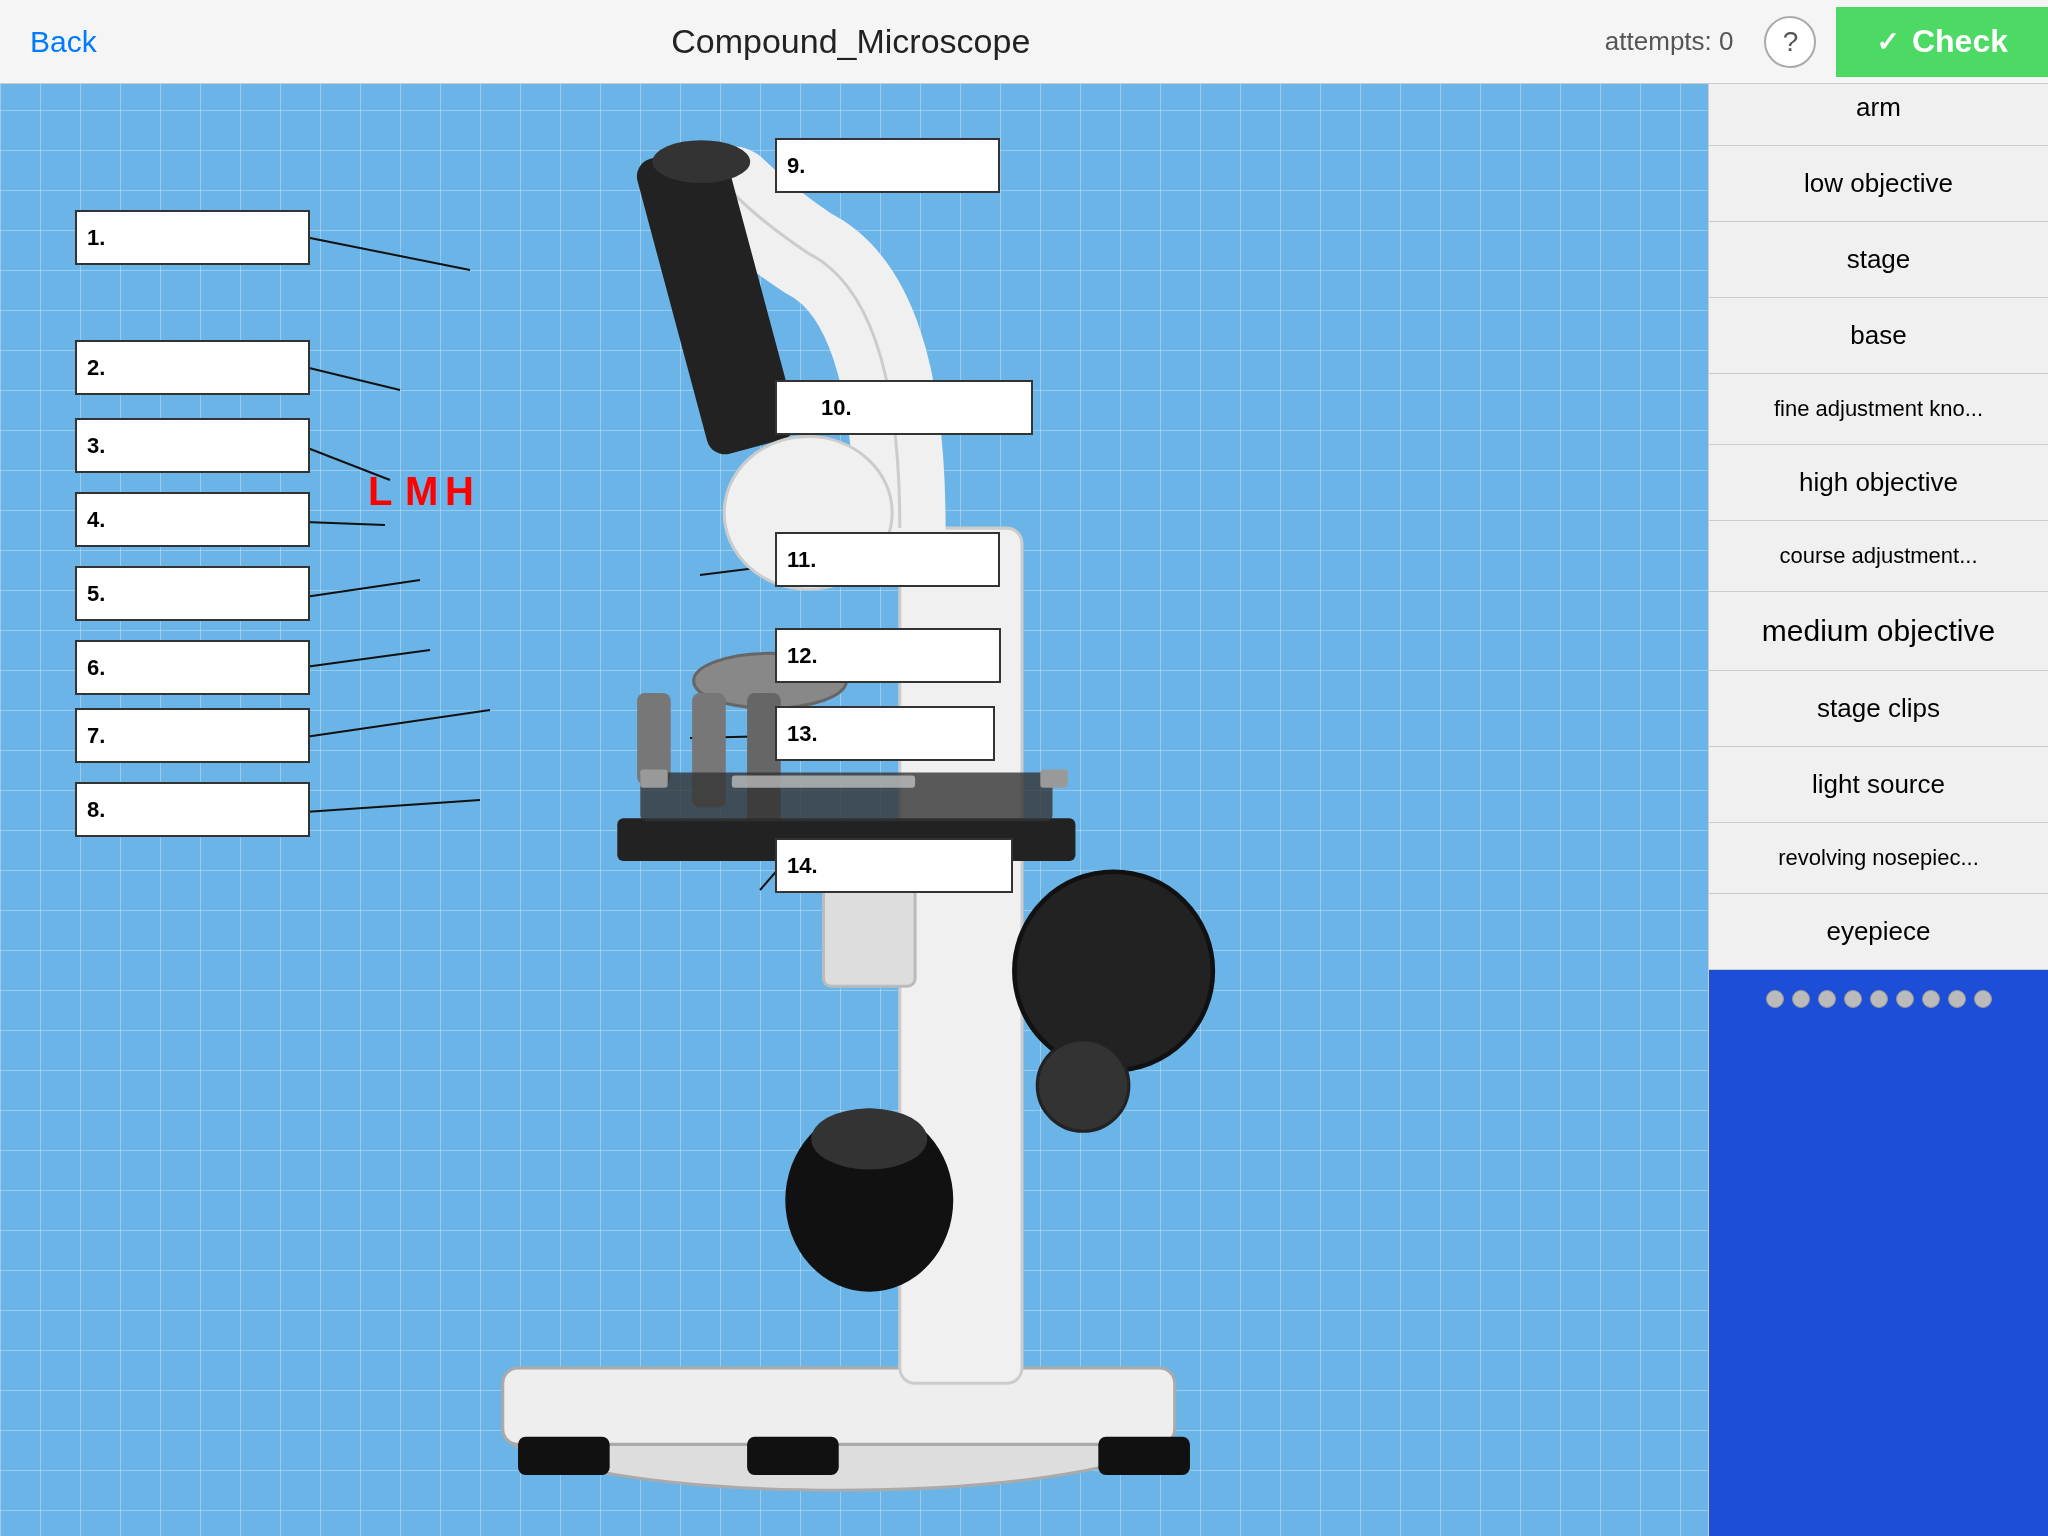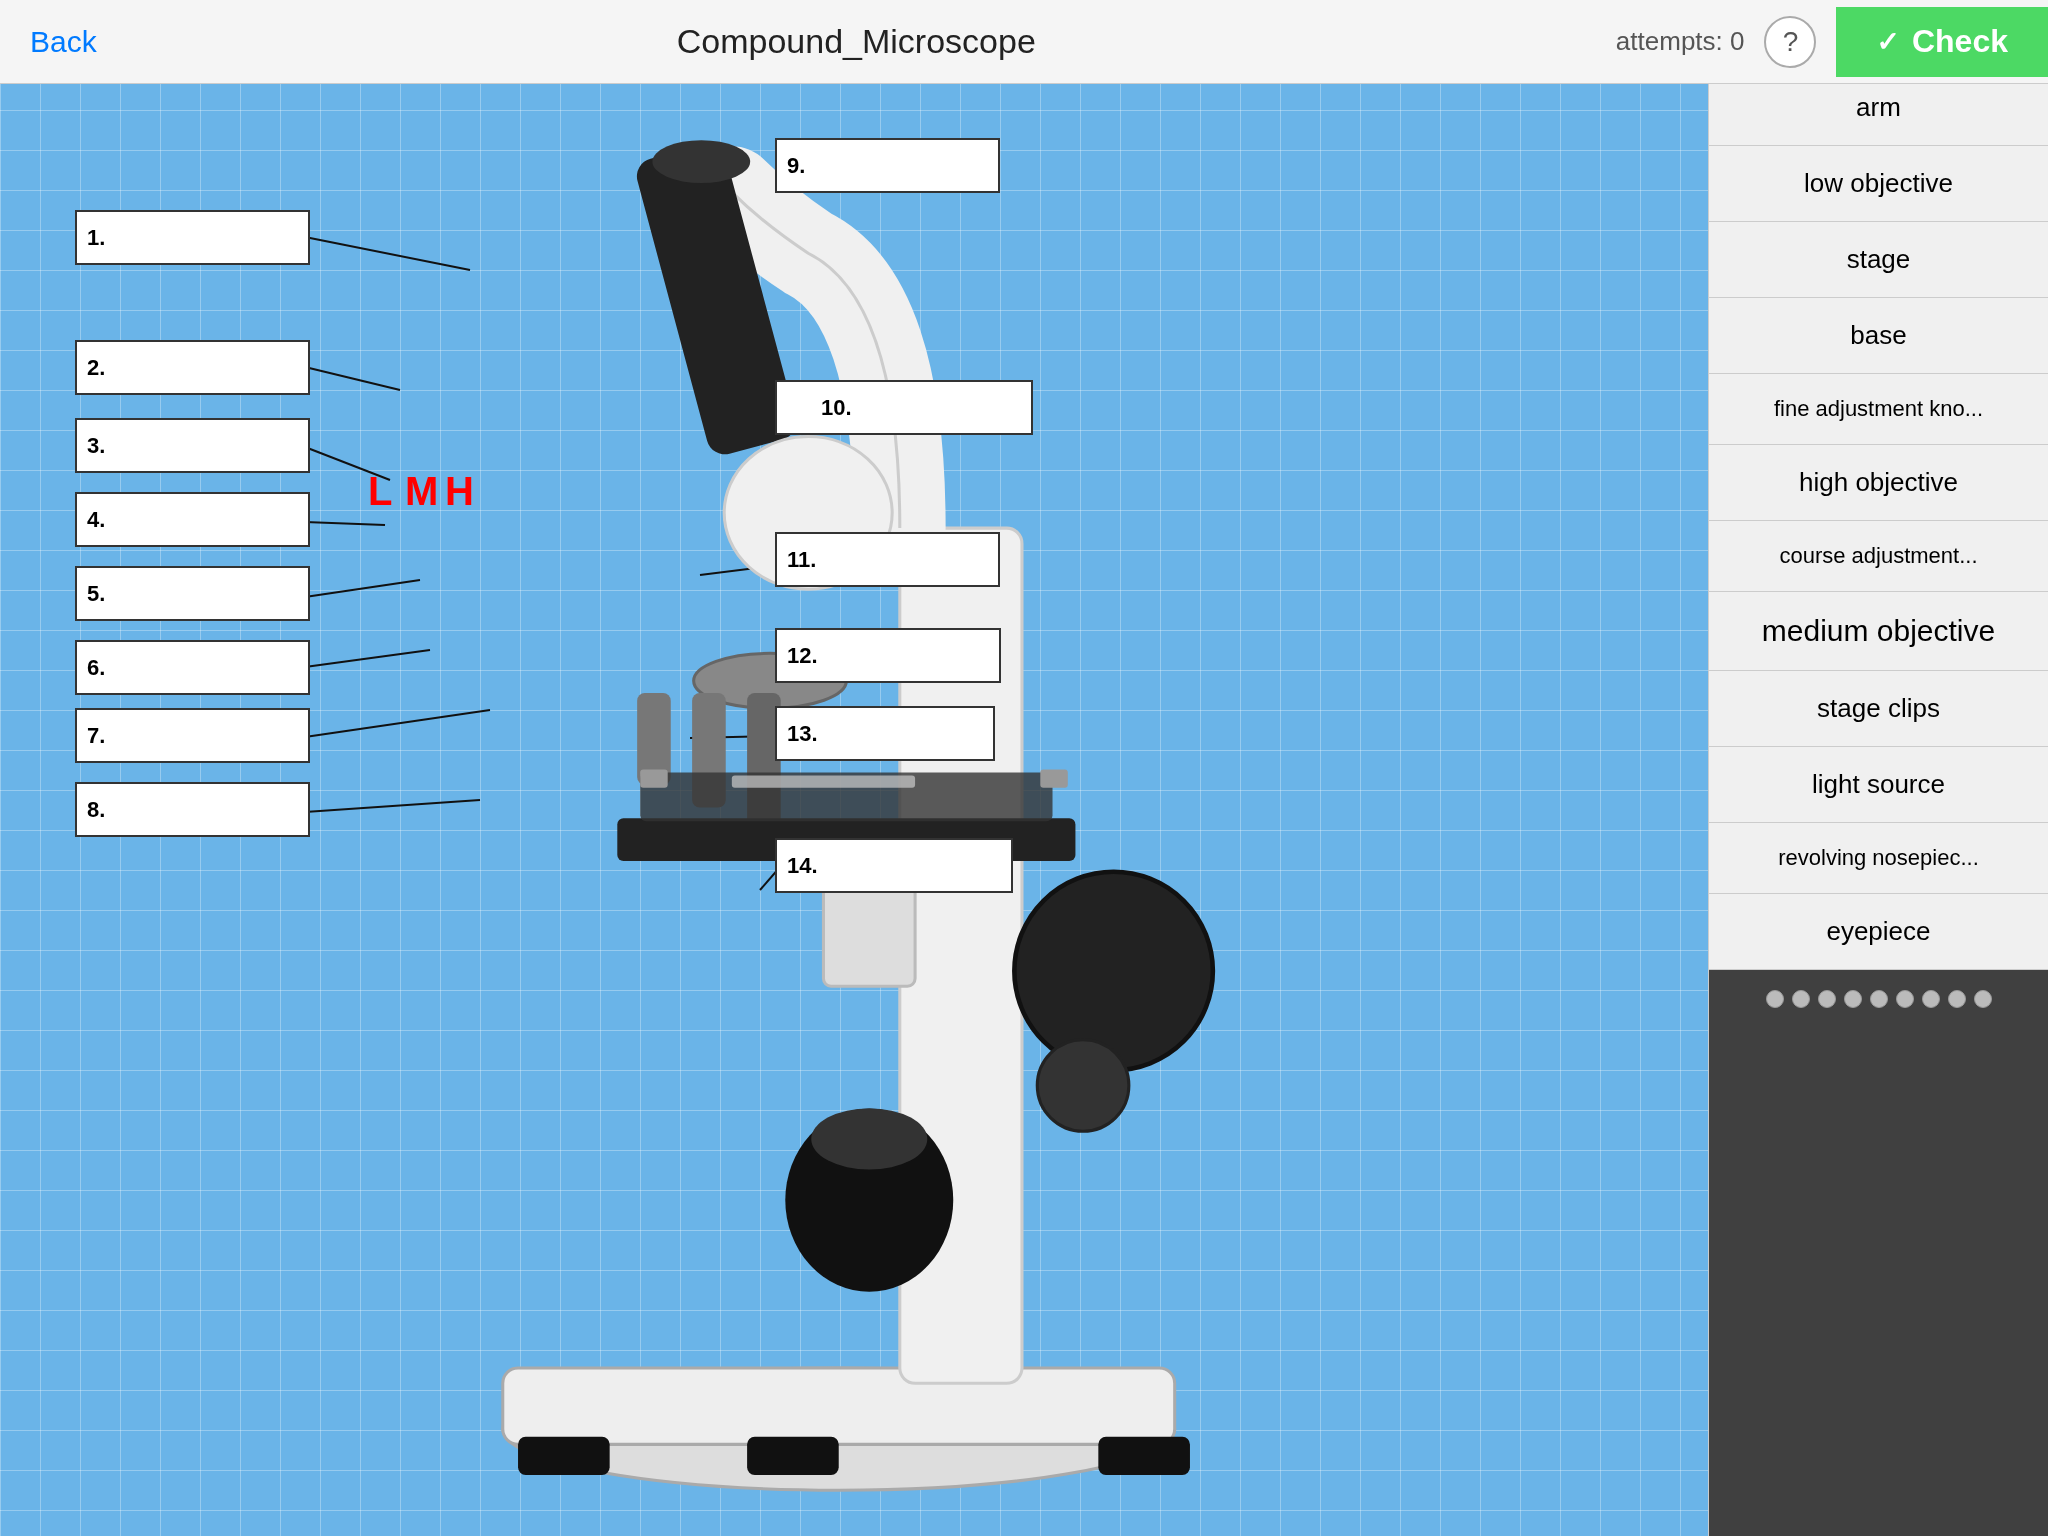--- a/index.html
+++ b/index.html
@@ -27,21 +27,21 @@
     #title {
       flex: 1;
       text-align: center;
       font-size: 34px;
       font-weight: normal;
       color: #222;
     }
     #attempts {
       font-size: 26px;
       color: #555;
-      margin-right: 20px;
+      margin-right: 31px;
     }
     #help-btn {
       width: 52px; height: 52px;
       border-radius: 50%;
       border: 2px solid #aaa;
       background: #fff;
       font-size: 28px;
       color: #555;
       cursor: pointer;
       display: flex; align-items: center; justify-content: center;
@@ -127,21 +127,21 @@
       font-weight: bold;
       min-width: 220px;
       height: 55px;
       display: flex;
       align-items: center;
     }
 
     
     #answers-panel {
       width: 340px;
-      background: #404040;
+      background: #1d4ed8;
       border-left: 1px solid #ccc;
       overflow-y: auto;
       display: flex;
       flex-direction: column;
     }
     .answer-item {
       background: #f0f0f0;
       border-bottom: 1px solid #ccc;
       padding: 22px 20px;
       font-size: 26px;

